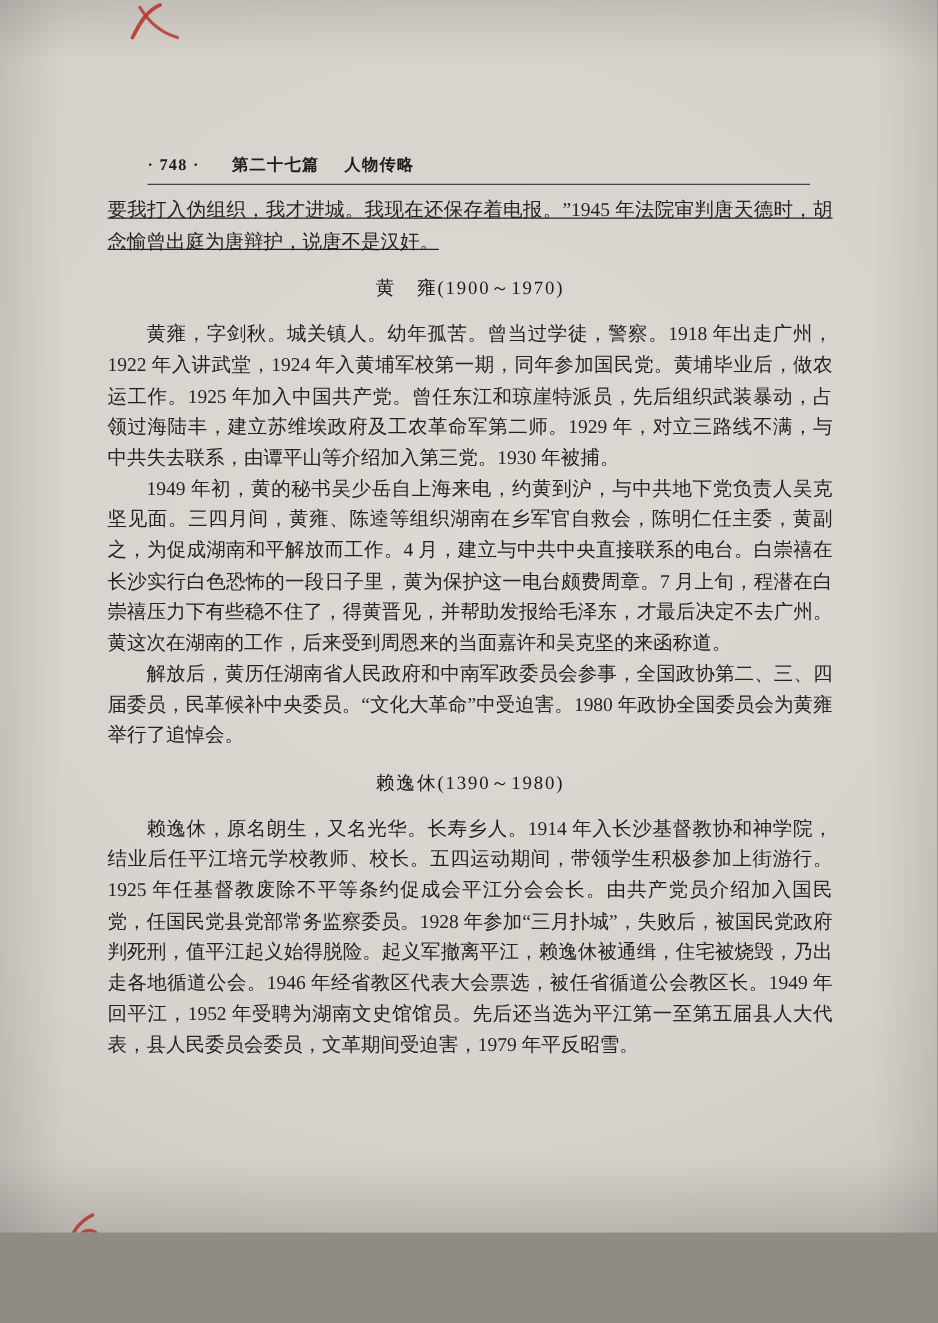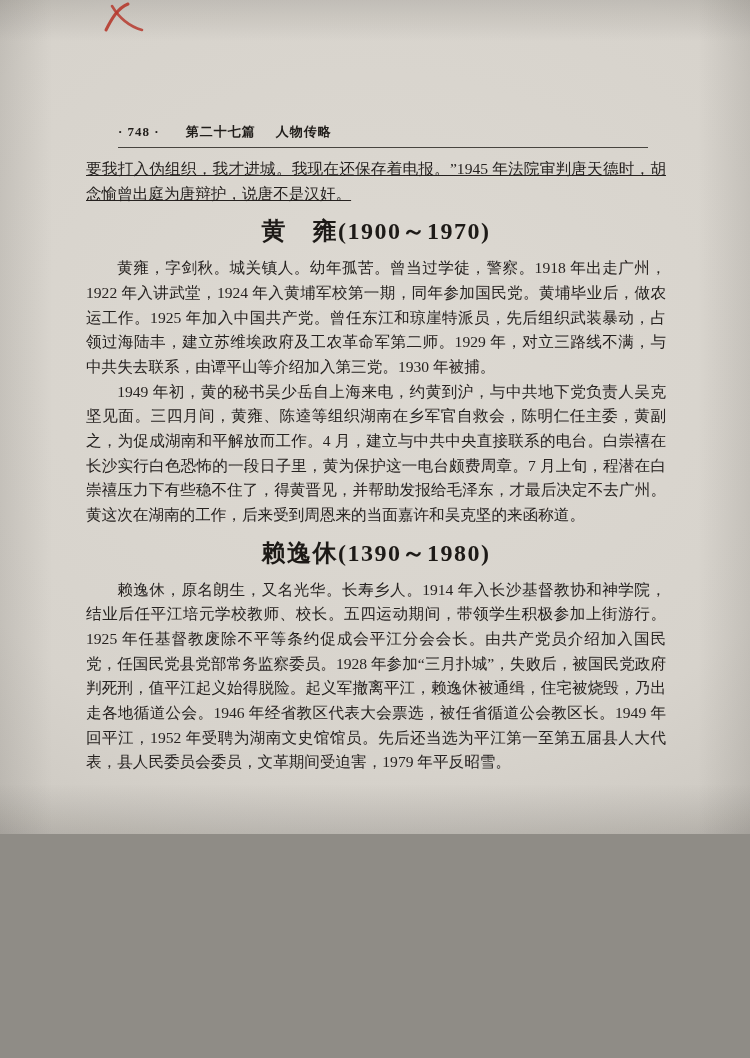--- a/index.html
+++ b/index.html
@@ -3,21 +3,21 @@
 <meta charset="utf-8">
 <style>
   * { margin:0; padding:0; box-sizing:border-box; }
   html, body { width:750px; height:1058px; overflow:hidden; }
   body {
     background:#8f8c86;
     font-family:"Liberation Serif","DejaVu Serif",serif;
   }
   .scan {
     position:relative;
-    width:750px; height:834px;
+    width:750px; height:986px;
     overflow:hidden;
     color:#26221f;
     background:
       linear-gradient(to right, rgba(55,52,48,0.12), rgba(55,52,48,0) 7%, rgba(55,52,48,0) 93%, rgba(55,52,48,0.12)),
       linear-gradient(to bottom, rgba(55,52,48,0.14), rgba(55,52,48,0) 5%, rgba(55,52,48,0) 94%, rgba(55,52,48,0.16)),
       radial-gradient(ellipse 120% 90% at 50% 42%, #ddd9d2 0%, #d7d3cc 55%, #c9c5be 82%, #b4b1aa 100%);
   }
   .page-header {
     position:absolute;
     left:118px; top:125px;
@@ -39,22 +39,22 @@
     width:580px;
     font-size:15.6px;
     line-height:24.7px;
     text-align:justify;
     text-justify:inter-character;
     color:#262220;
   }
   .body-text p { text-indent:2em; }
   .body-text p.cont { text-indent:0;text-decoration:underline; }
   h2.bio {
-    font-size:24px;
-    font-weight:bold;
+    font-size:15px;
+    font-weight:normal;
     text-align:center;
     letter-spacing:1.5px;
     margin:13px 0 12px 0;
     color:#1d1a17;
   }
   .red-mark { position:absolute; pointer-events:none; }
 </style>
 </head>
 <body>
 
@@ -73,19 +73,20 @@
     <span class="pgnum">· 748 ·</span><span class="chapter">第二十七篇</span><span class="title">人物传略</span>
   </div>
 
   <div class="body-text">
     <p class="cont">要我打入伪组织，我才进城。我现在还保存着电报。”1945 年法院审判唐天德时，胡念愉曾出庭为唐辩护，说唐不是汉奸。</p>
 
     <h2 class="bio">黄　雍(1900～1970)</h2>
 
     <p>黄雍，字剑秋。城关镇人。幼年孤苦。曾当过学徒，警察。1918 年出走广州，1922 年入讲武堂，1924 年入黄埔军校第一期，同年参加国民党。黄埔毕业后，做农运工作。1925 年加入中国共产党。曾任东江和琼崖特派员，先后组织武装暴动，占领过海陆丰，建立苏维埃政府及工农革命军第二师。1929 年，对立三路线不满，与中共失去联系，由谭平山等介绍加入第三党。1930 年被捕。</p>
     <p>1949 年初，黄的秘书吴少岳自上海来电，约黄到沪，与中共地下党负责人吴克坚见面。三四月间，黄雍、陈逵等组织湖南在乡军官自救会，陈明仁任主委，黄副之，为促成湖南和平解放而工作。4 月，建立与中共中央直接联系的电台。白崇禧在长沙实行白色恐怖的一段日子里，黄为保护这一电台颇费周章。7 月上旬，程潜在白崇禧压力下有些稳不住了，得黄晋见，并帮助发报给毛泽东，才最后决定不去广州。黄这次在湖南的工作，后来受到周恩来的当面嘉许和吴克坚的来函称道。</p>
+    <p>解放后，黄历任湖南省人民政府和中南军政委员会参事，全国政协第二、三、四届委员，民革候补中央委员。“文化大革命”中受迫害。1980 年政协全国委员会为黄雍举行了追悼会。</p>
 
     <h2 class="bio">赖逸休(1390～1980)</h2>
 
     <p>赖逸休，原名朗生，又名光华。长寿乡人。1914 年入长沙基督教协和神学院，结业后任平江培元学校教师、校长。五四运动期间，带领学生积极参加上街游行。1925 年任基督教废除不平等条约促成会平江分会会长。由共产党员介绍加入国民党，任国民党县党部常务监察委员。1928 年参加“三月扑城”，失败后，被国民党政府判死刑，值平江起义始得脱险。起义军撤离平江，赖逸休被通缉，住宅被烧毁，乃出走各地循道公会。1946 年经省教区代表大会票选，被任省循道公会教区长。1949 年回平江，1952 年受聘为湖南文史馆馆员。先后还当选为平江第一至第五届县人大代表，县人民委员会委员，文革期间受迫害，1979 年平反昭雪。</p>
   </div>
 
 </div>
 
 </body></html>

